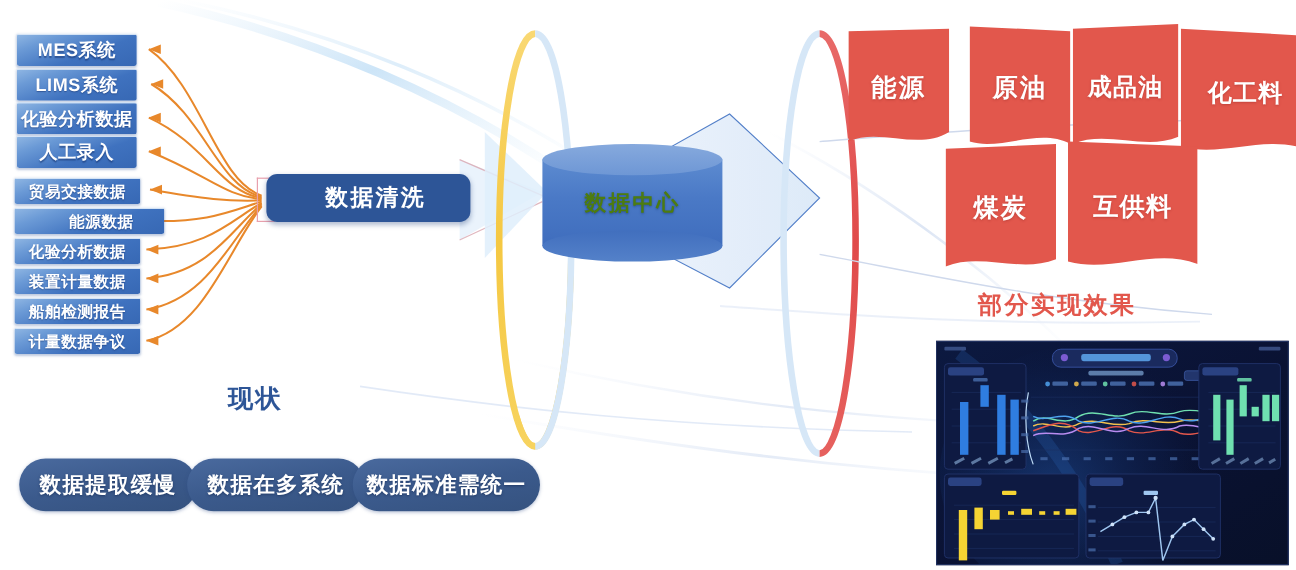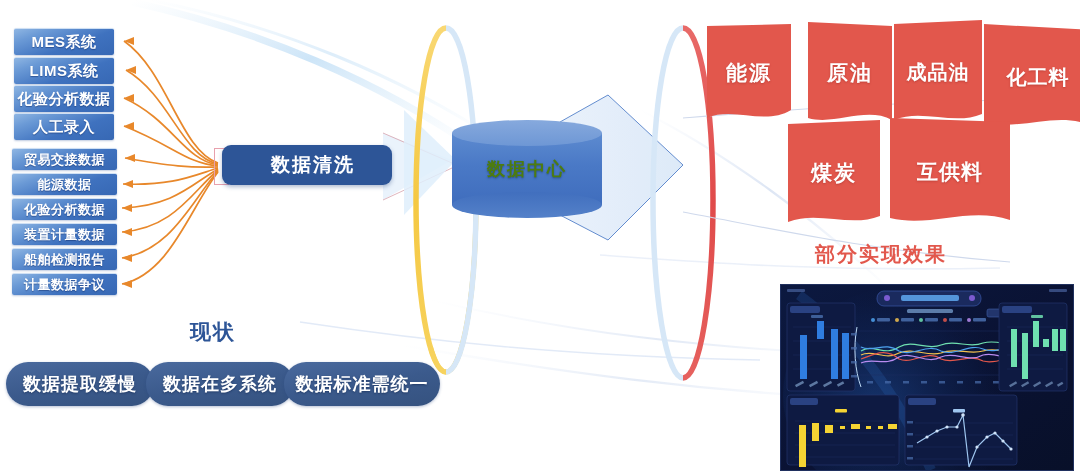--- a/index.html
+++ b/index.html
@@ -91,27 +91,28 @@
     position:absolute;left:780px;top:284px;width:292px;height:185px;
     background:#0a1233;border:1px solid #20305e;overflow:hidden;
   }
 
   
   #status-title{
     position:absolute;left:190px;top:318px;
     font-size:21px;font-weight:bold;color:#2d5597;letter-spacing:2px;
   }
   .pill{
-    position:absolute;height:44px;top:362px;
+    position:absolute;height:44px;top:382px;
     background:linear-gradient(170deg,#4a6a9e 0%,#3b5a8c 50%,#35527f 100%);
     border-radius:22px;
     display:flex;align-items:center;justify-content:center;
     color:#ffffff;font-size:18px;font-weight:bold;letter-spacing:1px;
     text-shadow:0 1px 2px rgba(15,35,75,.55);
     box-shadow:0 1px 3px rgba(40,70,130,.35);
+    margin-left:10px;
   }
 </style>
 </head>
 <body>
 
 <div id="stage">
 
   <svg class="bg-svg" viewBox="0 0 1080 475">
     <defs>
       <linearGradient id="gSwoosh" x1="0" y1="0" x2="1" y2="1">
@@ -217,21 +218,21 @@
   <div class="src-box src-big" style="top:85px;">
     <span>化验分析数据</span>
   </div>
   <div class="src-box src-big" style="top:113px;">
     <span>人工录入</span>
   </div>
 
   <div class="src-box src-small" style="top:148px;">
     <span>贸易交接数据</span>
   </div>
-  <div class="src-box src-small" style="top:173px;">
+  <div class="src-box src-small" style="top:173px;padding-left:20px;">
     <span>能源数据</span>
   </div>
   <div class="src-box src-small" style="top:198px;">
     <span>化验分析数据</span>
   </div>
   <div class="src-box src-small" style="top:223px;">
     <span>装置计量数据</span>
   </div>
   <div class="src-box src-small" style="top:248px;">
     <span>船舶检测报告</span>
@@ -280,21 +281,21 @@
     <span class="rb-tx">化工料</span>
   </div>
 
   <div class="ribbon" style="left:788px;top:118px;width:92px;height:110px;font-size:21px;letter-spacing:2px;">
     <svg class="rb-bg" viewBox="0 0 92 110" preserveAspectRatio="none">
       <path d="M0,6 L92,2 L92,98 C62,110 30,92 0,104 Z" fill="#e2574c"></path>
     </svg>
     <span class="rb-tx">煤炭</span>
   </div>
 
-  <div class="ribbon" style="left:890px;top:116px;width:120px;height:112px;font-size:21px;letter-spacing:1px;">
+  <div class="ribbon" style="left:890px;top:116px;width:108px;height:112px;font-size:21px;letter-spacing:1px;">
     <svg class="rb-bg" viewBox="0 0 100 112" preserveAspectRatio="none">
       <path d="M0,2 L100,6 L100,104 C66,90 34,112 0,102 Z" fill="#e2574c"></path>
     </svg>
     <span class="rb-tx">互供料</span>
   </div>
 
   <div id="effect-title">部分实现效果</div>
 
   <div id="dash">
     <svg viewBox="0 0 292 185" width="292" height="185">

